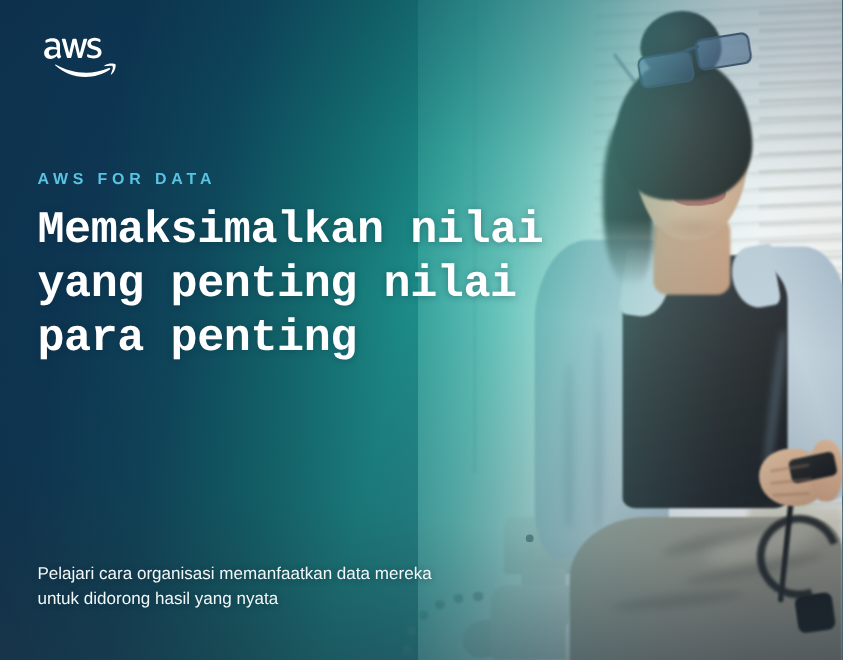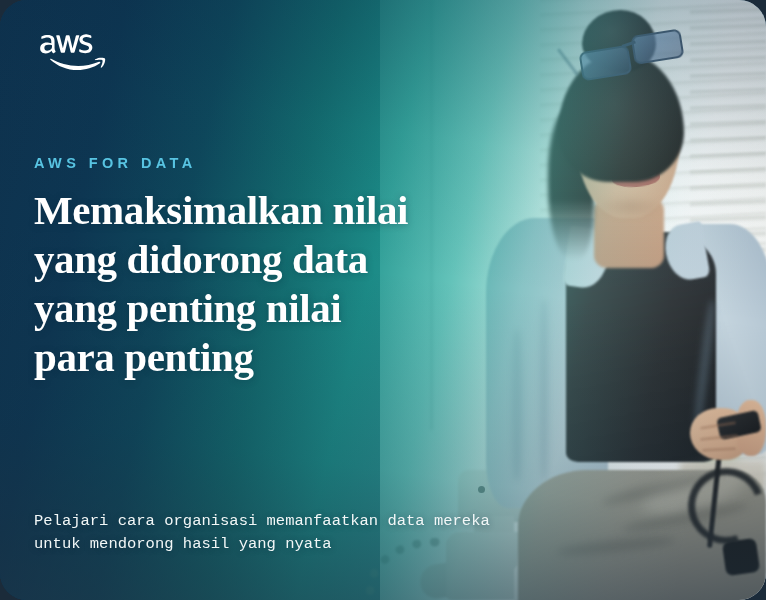--- a/index.html
+++ b/index.html
@@ -12,21 +12,20 @@
     font-family: "Liberation Sans", sans-serif;
   }
 
   .banner {
     position: relative;
     width: 766px;
     height: 600px;
     overflow: hidden;
     background: #0f3d5c;
     user-select: none;
-    border-radius: 27px;
   }
 
   
   .photo {
     position: absolute;
     inset: 0;
     overflow: hidden;
   }
 
   
@@ -493,35 +492,35 @@
   .headline {
     position: absolute;
     left: 0;
     top: 186px;
     margin: 0;
     font-size: 41px;
     line-height: 49px;
     font-weight: 700;
     color: #ffffff;
     letter-spacing: -0.4px;
-    font-family: Liberation Serif, serif;
+    font-family: Liberation Mono, monospace;
     text-shadow: 0 1px 7px rgba(8,40,60,.35);
   }
   .headline .hl-line { display: block; white-space: nowrap; }
 
   .subhead {
     position: absolute;
     left: 0;
     top: 510px;
     margin: 0;
     font-size: 15.5px;
     line-height: 23px;
     font-weight: 400;
     color: #f2f7f7;
-    font-family: Liberation Mono, monospace;
+    font-family: Liberation Sans, sans-serif;
     text-shadow: 0 1px 6px rgba(8,40,60,.42);
   }
   .subhead .sh-line { display: block; white-space: nowrap; }
 </style>
 </head>
 <body>
 
 <div class="banner">
 
   <div class="photo">
@@ -607,24 +606,23 @@
           <path d="M59.9 31.22c-6.02 4.45-14.76 6.81-22.28 6.81-10.54 0-20.04-3.9-27.22-10.38-.56-.51-.06-1.2.62-.81 7.75 4.5 17.33 7.22 27.23 7.22 6.68 0 14.02-1.39 20.77-4.25 1.01-.44 1.86.67.88 1.41z"></path>
           <path d="M62.41 28.36c-.77-.99-5.09-.47-7.04-.24-.59.07-.68-.44-.15-.82 3.44-2.42 9.09-1.72 9.75-.91.66.82-.18 6.48-3.4 9.18-.5.42-.97.2-.75-.35.73-1.8 2.36-5.85 1.59-6.86z"></path>
         </g>
       </svg>
     </div>
 
     <div class="eyebrow">AWS FOR DATA</div>
 
     <h1 class="headline">
       <span class="hl-line">Memaksimalkan nilai</span>
-      <span class="hl-line">yang didorong data</span>
       <span class="hl-line">yang penting nilai</span>
       <span class="hl-line">para penting</span>
     </h1>
 
     <p class="subhead">
       <span class="sh-line">Pelajari cara organisasi memanfaatkan data mereka</span>
-      <span class="sh-line">untuk mendorong hasil yang nyata</span>
+      <span class="sh-line">untuk didorong hasil yang nyata</span>
     </p>
 
   </div>
 </div>
 
 </body></html>

